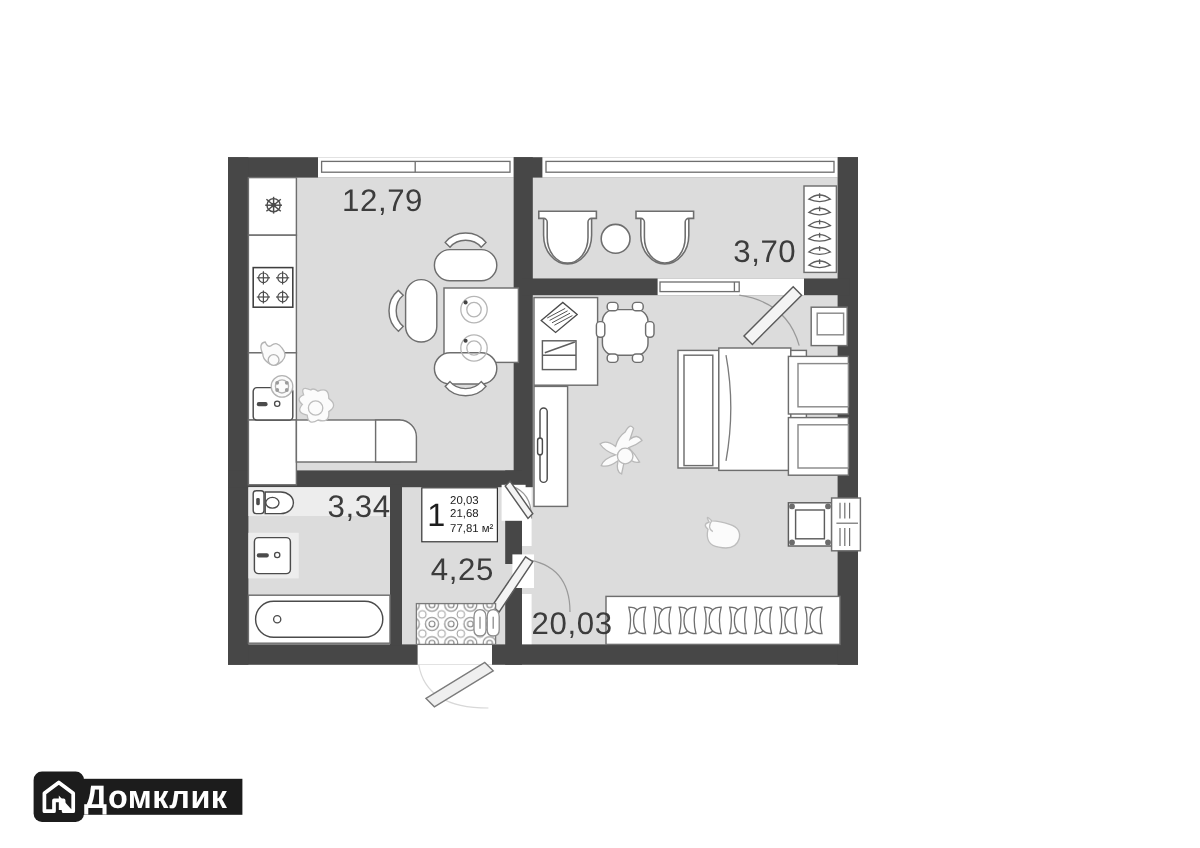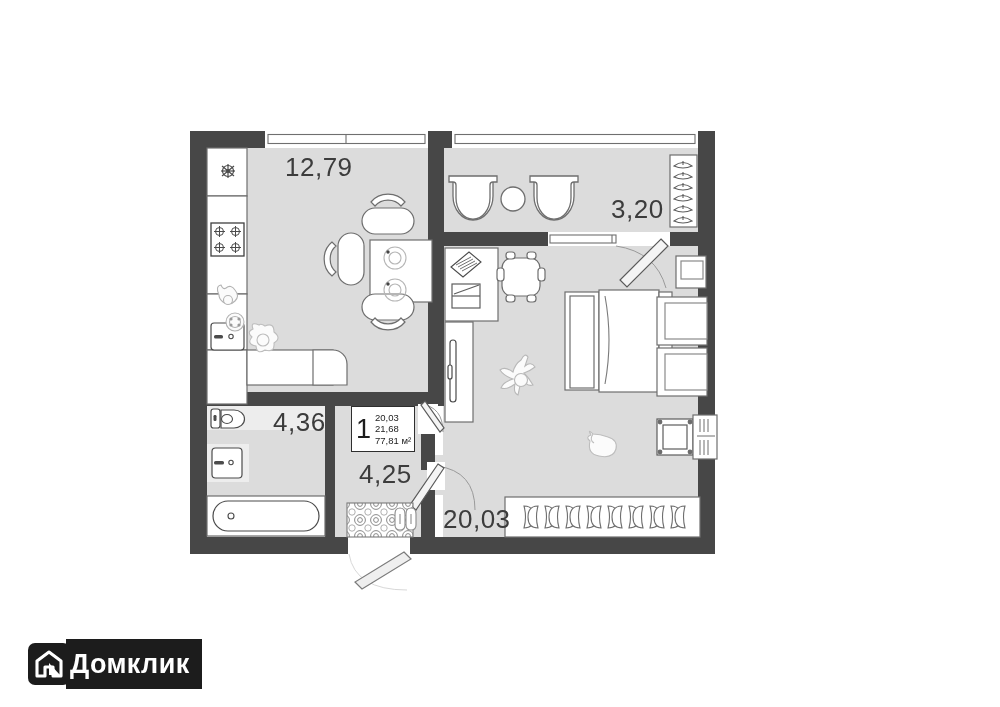--- a/index.html
+++ b/index.html
@@ -19,21 +19,21 @@
                  background:#ffffff;border:1.6px solid #2e2e2e;
                  display:flex;align-items:center;box-sizing:border-box;padding:2px 3px 2px 4px;}
   #summary-rooms{font-size:27px;color:#1d1d1d;line-height:1;margin-right:4px;font-weight:400;}
   #summary-nums{display:flex;flex-direction:column;justify-content:center;}
   #summary-nums span{font-size:9.5px;color:#1d1d1d;line-height:1.22;white-space:nowrap;}
 
   
   #brand-logo{position:absolute;left:28px;top:643px;height:42px;display:flex;align-items:center;}
   #brand-mark{width:42px;height:42px;background:#1c1c1c;border-radius:7px;position:relative;
               display:flex;align-items:center;justify-content:center;}
-  #brand-word{height:50px;background:#1c1c1c;display:flex;align-items:center;
+  #brand-word{height:30px;background:#1c1c1c;display:flex;align-items:center;
               padding:0 12px 0 4px;margin-left:-4px;}
   #brand-word span{color:#ffffff;font-size:27px;font-weight:bold;letter-spacing:0.4px;
                    font-family:"Liberation Sans","DejaVu Sans",sans-serif;}
 </style>
 </head>
 <body>
 
 <div id="plan-stage">
 
 <svg id="floorplan-svg" width="1000" height="707" viewBox="0 0 1000 707">
@@ -386,22 +386,22 @@
 
       <g fill="#fbfbfb" stroke="#bdbdbd" stroke-width="1.1">
         <path d="M593 434 q-6 -6 -2 1 q-6 2 -1 6 q-3 13 9 15 q14 3 17 -7 q2 -9 -8 -12 q-8 -3 -15 -3 z"></path>
         <path d="M593 434 q-4 6 1 9"></path>
       </g>
     </g>
   </g>
 </svg>
 
 <div class="area-label" style="left:285px;top:152px;">12,79</div>
-<div class="area-label" style="left:611px;top:194px;">3,20</div>
-<div class="area-label" style="left:273px;top:407px;">4,36</div>
+<div class="area-label" style="left:611px;top:194px;">3,70</div>
+<div class="area-label" style="left:273px;top:407px;">3,34</div>
 <div class="area-label" style="left:359px;top:459px;">4,25</div>
 <div class="area-label" style="left:443px;top:504px;">20,03</div>
 
 <div id="summary-badge">
   <div id="summary-rooms">1</div>
   <div id="summary-nums">
     <span>20,03</span>
     <span>21,68</span>
     <span>77,81 м²</span>
   </div>

